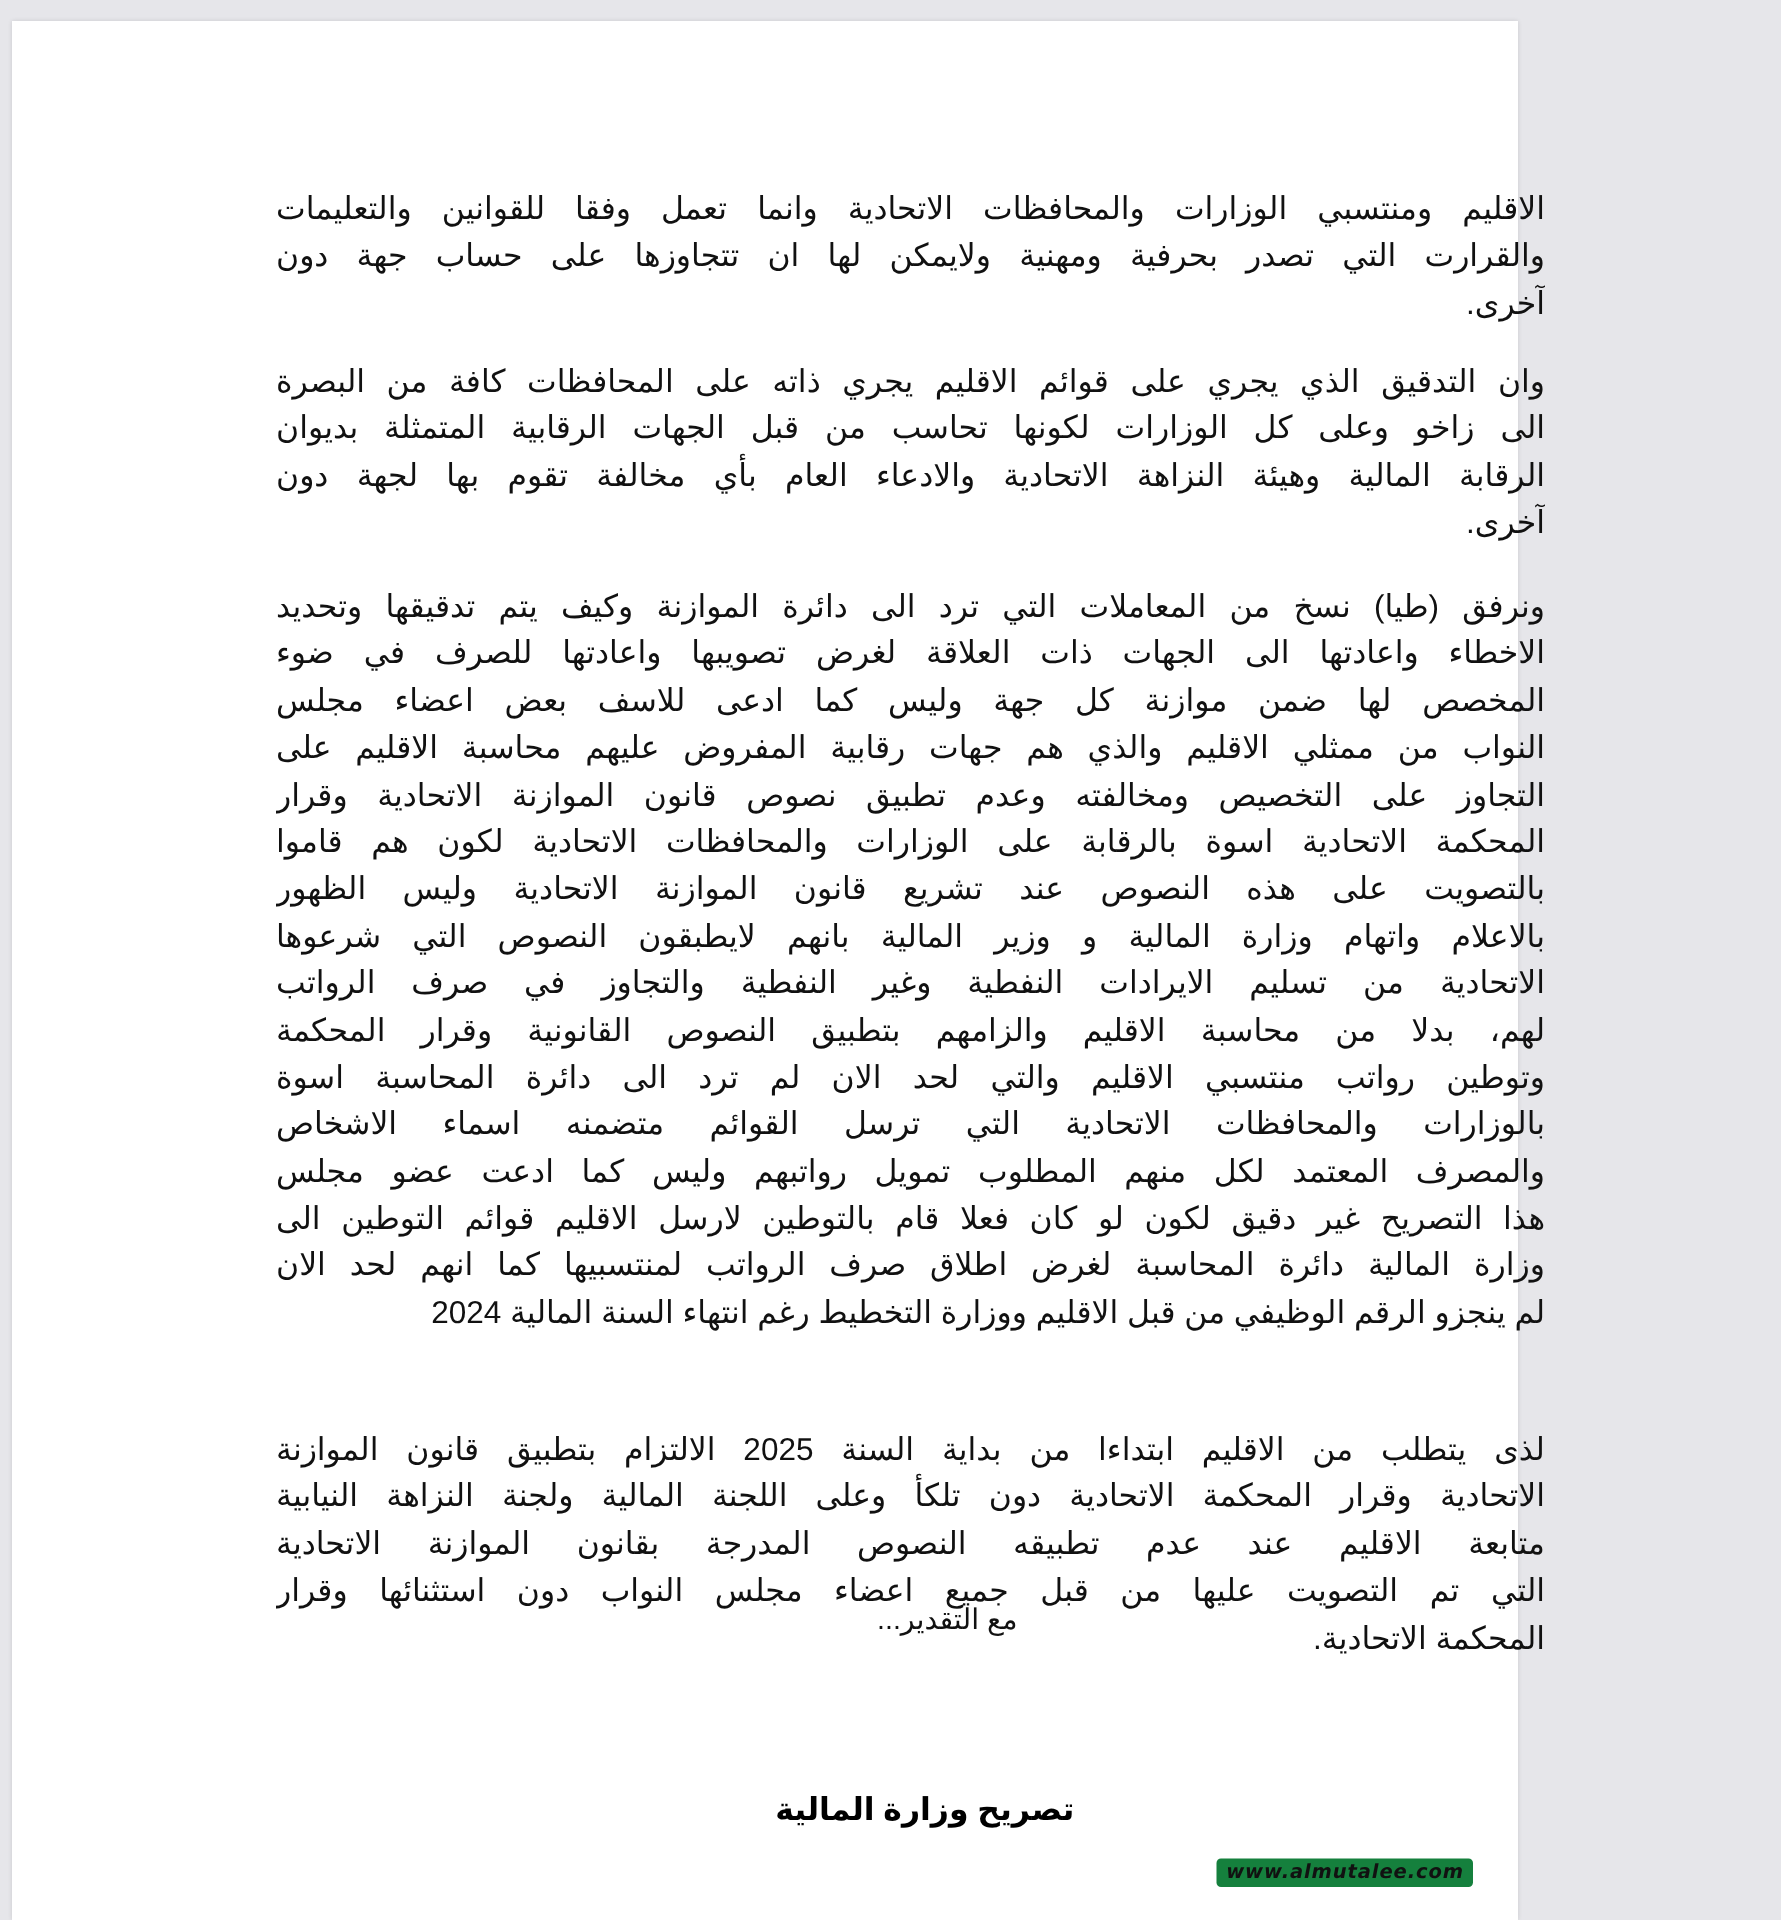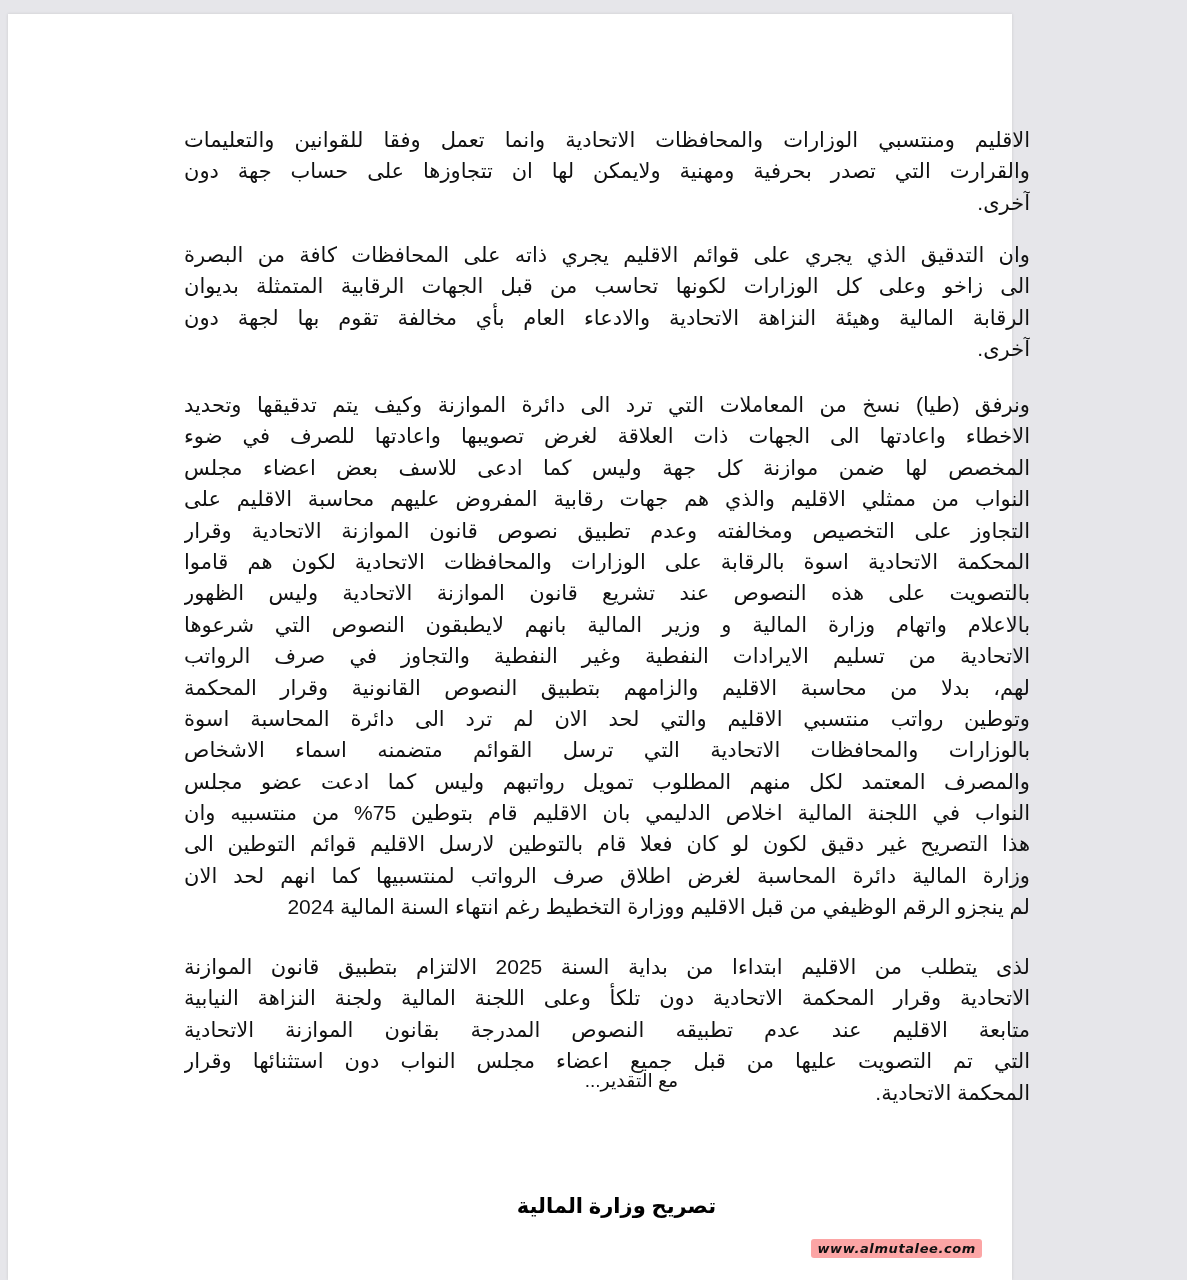--- a/index.html
+++ b/index.html
@@ -72,21 +72,21 @@
     direction: rtl;
     font-size: 21px;
     font-weight: bold;
     color: #000;
   }
   .signature span { display: inline-block; margin-left: 30px; margin-top: 28px; }
   .watermark {
     position: absolute;
     right: 30px;
     bottom: 22px;
-    background: #fca5a5;
+    background: #15803d;
     color: #111;
     font-family: "DejaVu Sans", sans-serif;
     font-style: italic;
     font-weight: bold;
     font-size: 13px;
     letter-spacing: 0.6px;
     padding: 2px 6px;
     border-radius: 3px;
   }
 </style>
@@ -113,21 +113,20 @@
       <span class="line">النواب من ممثلي الاقليم والذي هم جهات رقابية المفروض عليهم محاسبة الاقليم على</span>
       <span class="line">التجاوز على التخصيص ومخالفته وعدم تطبيق نصوص قانون الموازنة الاتحادية وقرار</span>
       <span class="line">المحكمة الاتحادية اسوة بالرقابة على الوزارات والمحافظات الاتحادية لكون هم قاموا</span>
       <span class="line">بالتصويت على هذه النصوص عند تشريع قانون الموازنة الاتحادية وليس الظهور</span>
       <span class="line">بالاعلام واتهام وزارة المالية و وزير المالية بانهم لايطبقون النصوص التي شرعوها</span>
       <span class="line">الاتحادية من تسليم الايرادات النفطية وغير النفطية والتجاوز في صرف الرواتب</span>
       <span class="line">لهم،  بدلا من محاسبة الاقليم والزامهم بتطبيق النصوص القانونية وقرار المحكمة</span>
       <span class="line">وتوطين رواتب منتسبي الاقليم والتي لحد الان  لم ترد الى دائرة المحاسبة اسوة</span>
       <span class="line">بالوزارات والمحافظات الاتحادية التي ترسل القوائم متضمنه اسماء الاشخاص</span>
       <span class="line">والمصرف المعتمد لكل منهم المطلوب تمويل رواتبهم وليس كما ادعت عضو مجلس</span>
-      <span class="line">النواب في اللجنة المالية اخلاص الدليمي بان الاقليم قام بتوطين 75% من  منتسبيه وان</span>
       <span class="line">هذا التصريح غير دقيق لكون لو كان فعلا قام بالتوطين لارسل الاقليم قوائم التوطين الى</span>
       <span class="line">وزارة المالية دائرة المحاسبة لغرض اطلاق صرف الرواتب لمنتسبيها كما انهم لحد الان</span>
       <span class="line last">لم ينجزو الرقم الوظيفي من قبل الاقليم ووزارة التخطيط رغم انتهاء السنة المالية 2024</span>
     </div>
     <div class="para p4">
       <span class="line">لذى يتطلب من الاقليم ابتداءا من بداية السنة 2025 الالتزام بتطبيق قانون الموازنة</span>
       <span class="line">الاتحادية وقرار المحكمة الاتحادية دون تلكأ وعلى اللجنة المالية ولجنة النزاهة النيابية</span>
       <span class="line">متابعة الاقليم                    عند عدم تطبيقه النصوص المدرجة بقانون الموازنة الاتحادية</span>
       <span class="line">التي تم التصويت عليها من قبل جميع اعضاء مجلس النواب دون استثنائها وقرار</span>
       <span class="line last">المحكمة الاتحادية.</span>

